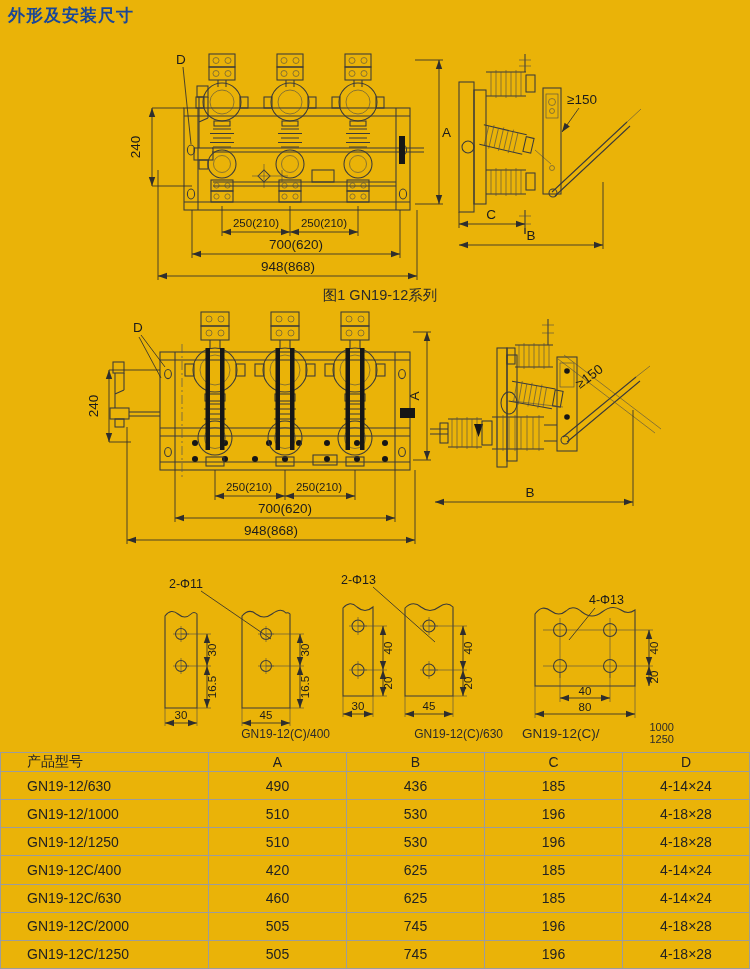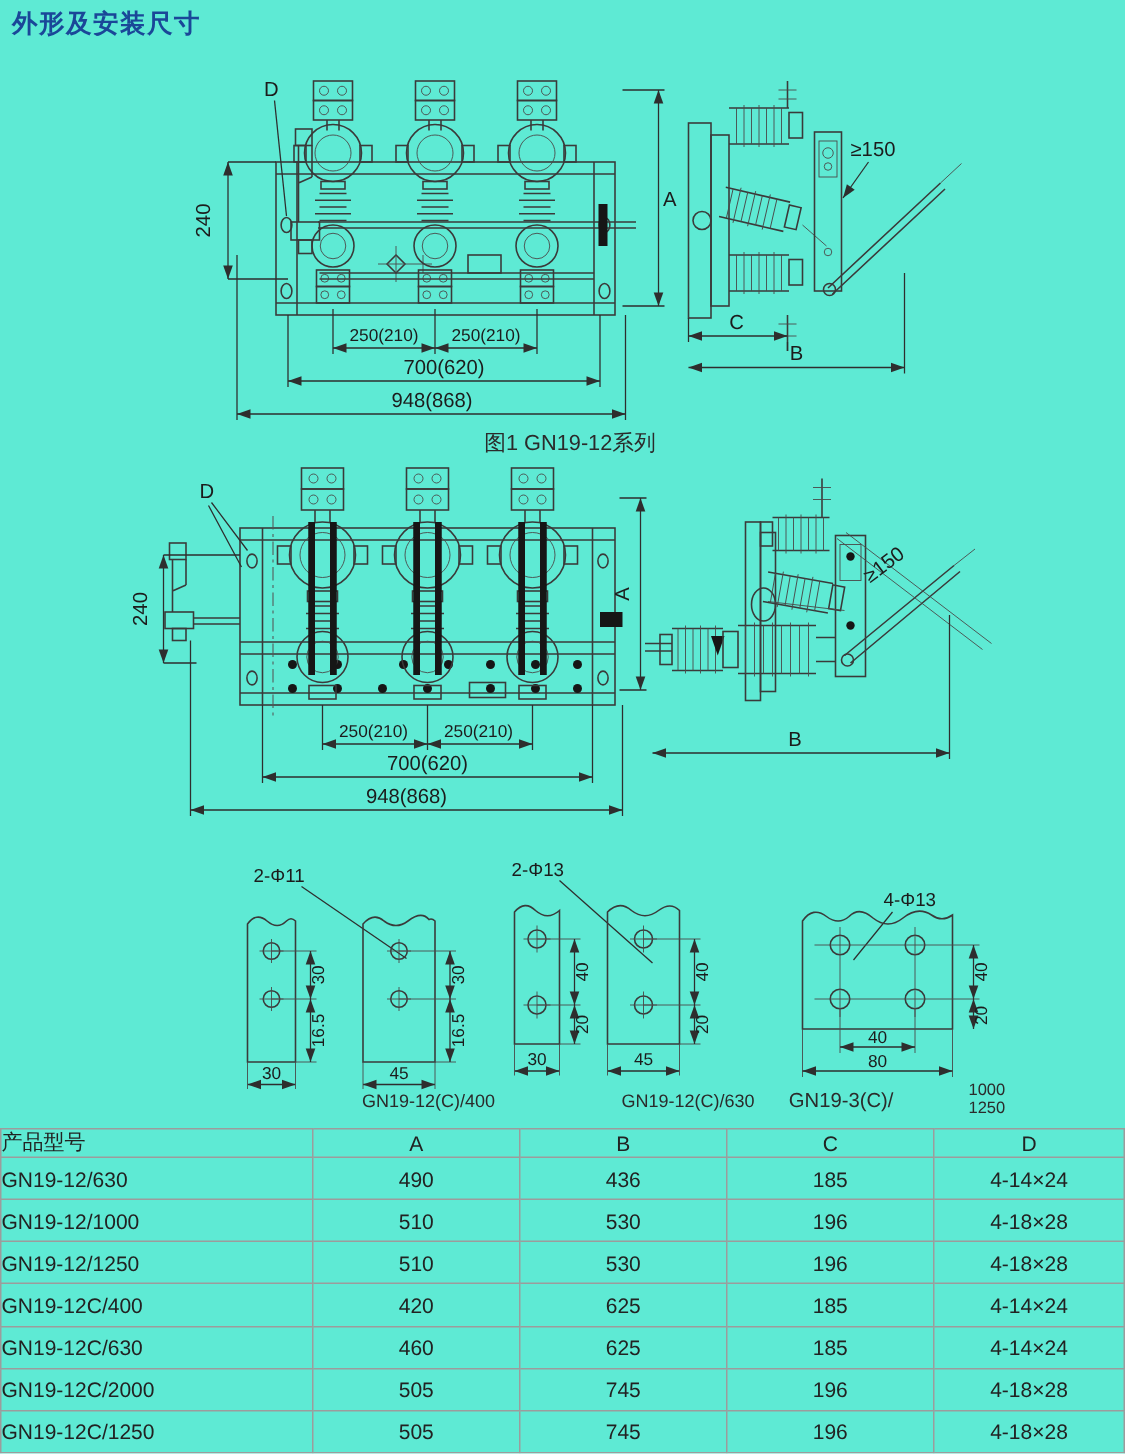--- a/index.html
+++ b/index.html
@@ -1,16 +1,16 @@
 <!DOCTYPE html>
 <html><head>
 <meta charset="utf-8">
 <style>
   html,body{margin:0;padding:0;background:#fff;}
-  #page{position:relative;width:750px;height:969px;background:#5eead4;overflow:hidden;
+  #page{position:relative;width:750px;height:969px;background:#eab308;overflow:hidden;
         font-family:"Liberation Sans",sans-serif;}
   .abs{position:absolute;}
   #title{left:8px;top:4px;font-size:17px;font-weight:bold;color:#1a4798;letter-spacing:1px;}
   .figcap{font-size:14.5px;color:#2b2b2b;text-align:center;}
   .holecap{font-size:12px;color:#2b2b2b;text-align:right;}
   .capflex{display:flex;justify-content:center;align-items:center;gap:2px;font-size:13.5px;color:#2b2b2b;}
   .stack{display:flex;flex-direction:column;font-size:11px;line-height:1.08;text-align:left;margin-left:48px;}
   
   svg{overflow:visible;}
   .dln{stroke:#3a3a3a;stroke-width:1.05;fill:none;}
@@ -21,21 +21,21 @@
   .blk{fill:#161616;stroke:none;}
   .cl{stroke:#555;stroke-width:0.7;stroke-dasharray:9 3 2 3;fill:none;}
   svg text{font-family:"Liberation Sans",sans-serif;fill:#1c1c1c;}
   .t13{font-size:13.5px;}
   .t12{font-size:12.5px;}
   .t11{font-size:11.5px;}
   
   #dimtable{position:absolute;left:0;top:752px;width:750px;height:217px;border-collapse:collapse;table-layout:fixed;}
   #dimtable th,#dimtable td{border:1px solid #9c9c9c;font-size:14px;font-weight:400;color:#222;
         text-align:center;padding:0;white-space:nowrap;}
-  #dimtable .l{text-align:left;}
+  #dimtable .l{text-align:left;padding-left:26px;}
 </style>
 </head>
 <body>
 
 <div id="page">
 
   <svg width="0" height="0" class="abs">
     <defs>
       <marker id="aS" markerWidth="10" markerHeight="8" refX="0.5" refY="4" orient="auto" markerUnits="userSpaceOnUse">
         <path d="M9.5,0.8 L0.5,4 L9.5,7.2 Z" fill="#2e2e2e"></path>
@@ -396,21 +396,21 @@
     <line class="dar" x1="146" y1="100" x2="146" y2="120"></line>
     <text class="t11" transform="rotate(-90 155 111)" x="155" y="111" text-anchor="middle">20</text>
     <path class="thn" d="M57,106 V136 M107,106 V136"></path>
     <text class="t11" x="82" y="129" text-anchor="middle">40</text>
     <line class="dar" x1="57" y1="132" x2="107" y2="132"></line>
     <path class="thn" d="M32,120 V152 M132,120 V152"></path>
     <text class="t11" x="82" y="145" text-anchor="middle">80</text>
     <line class="dar" x1="32" y1="148" x2="132" y2="148"></line>
   </svg>
   <div class="abs capflex" style="left:498px;top:722px;width:200px">
-    <span>GN19-3(C)/</span>
+    <span>GN19-12(C)/</span>
     <span class="stack">
       <span>1000</span>
       <span>1250</span>
     </span>
   </div>
 
   <table id="dimtable">
     <colgroup>
       <col style="width:208px">
         <col style="width:138px">

